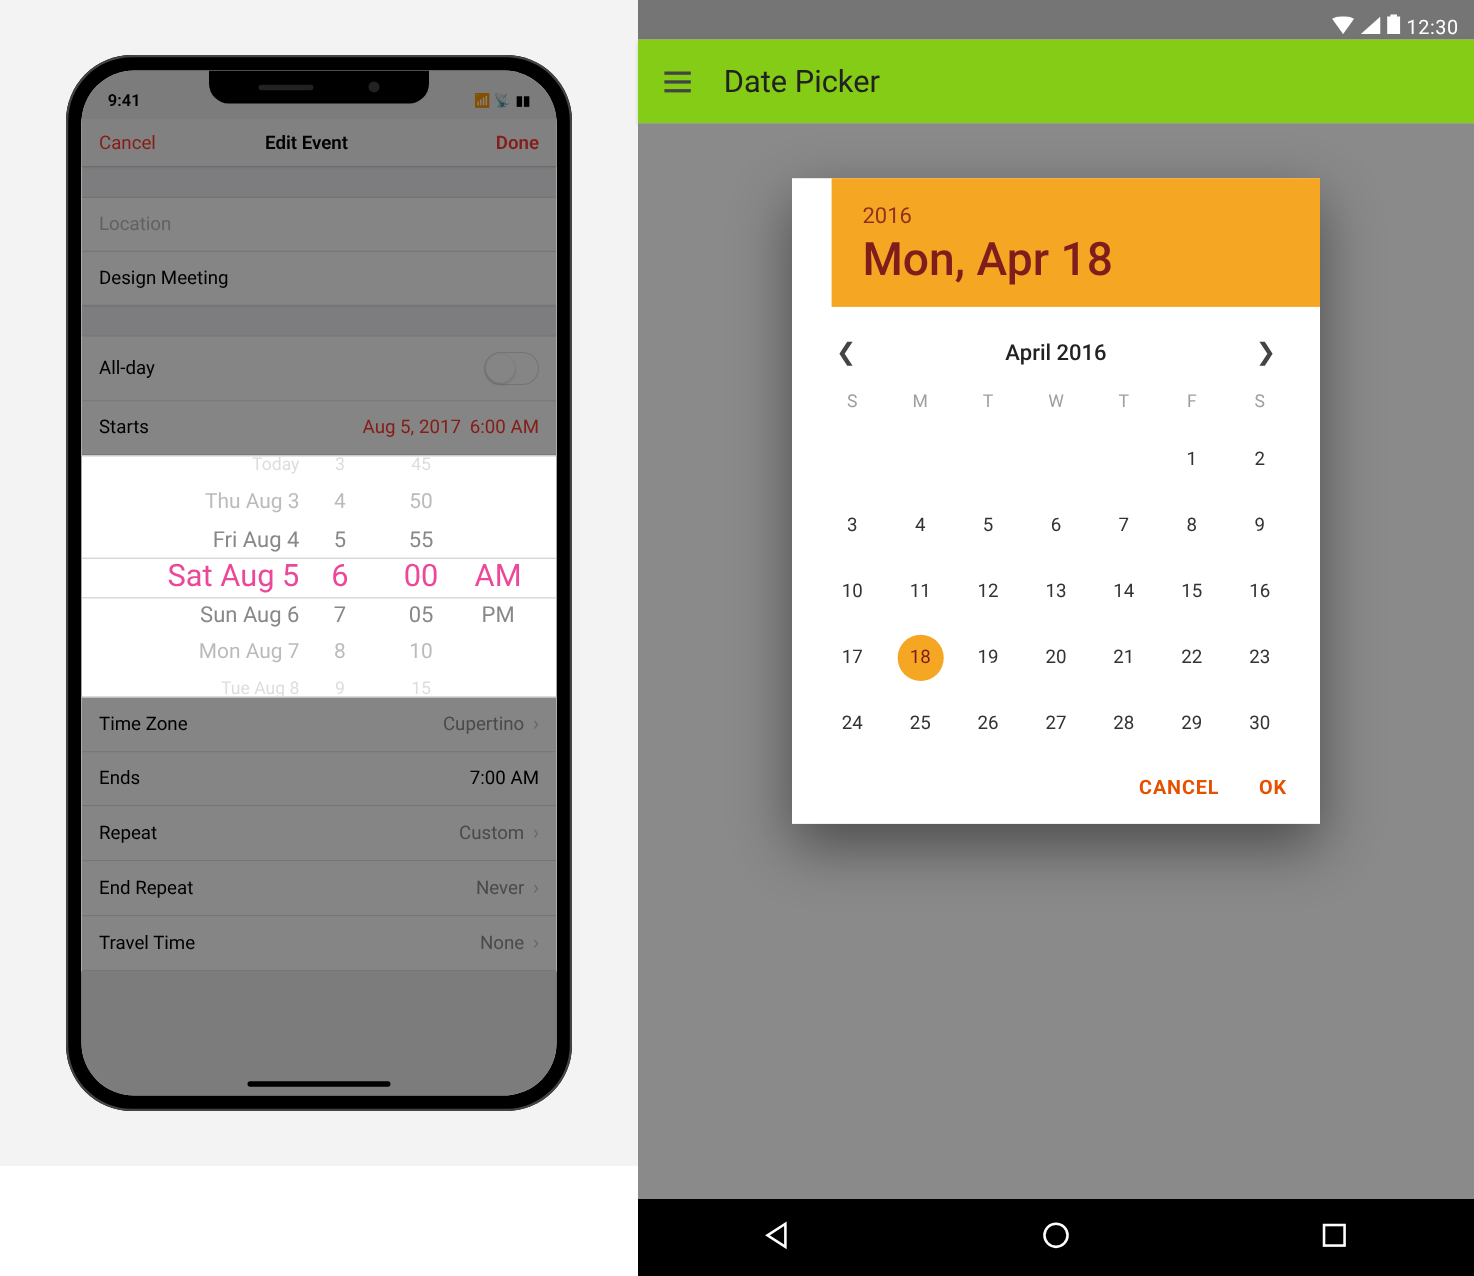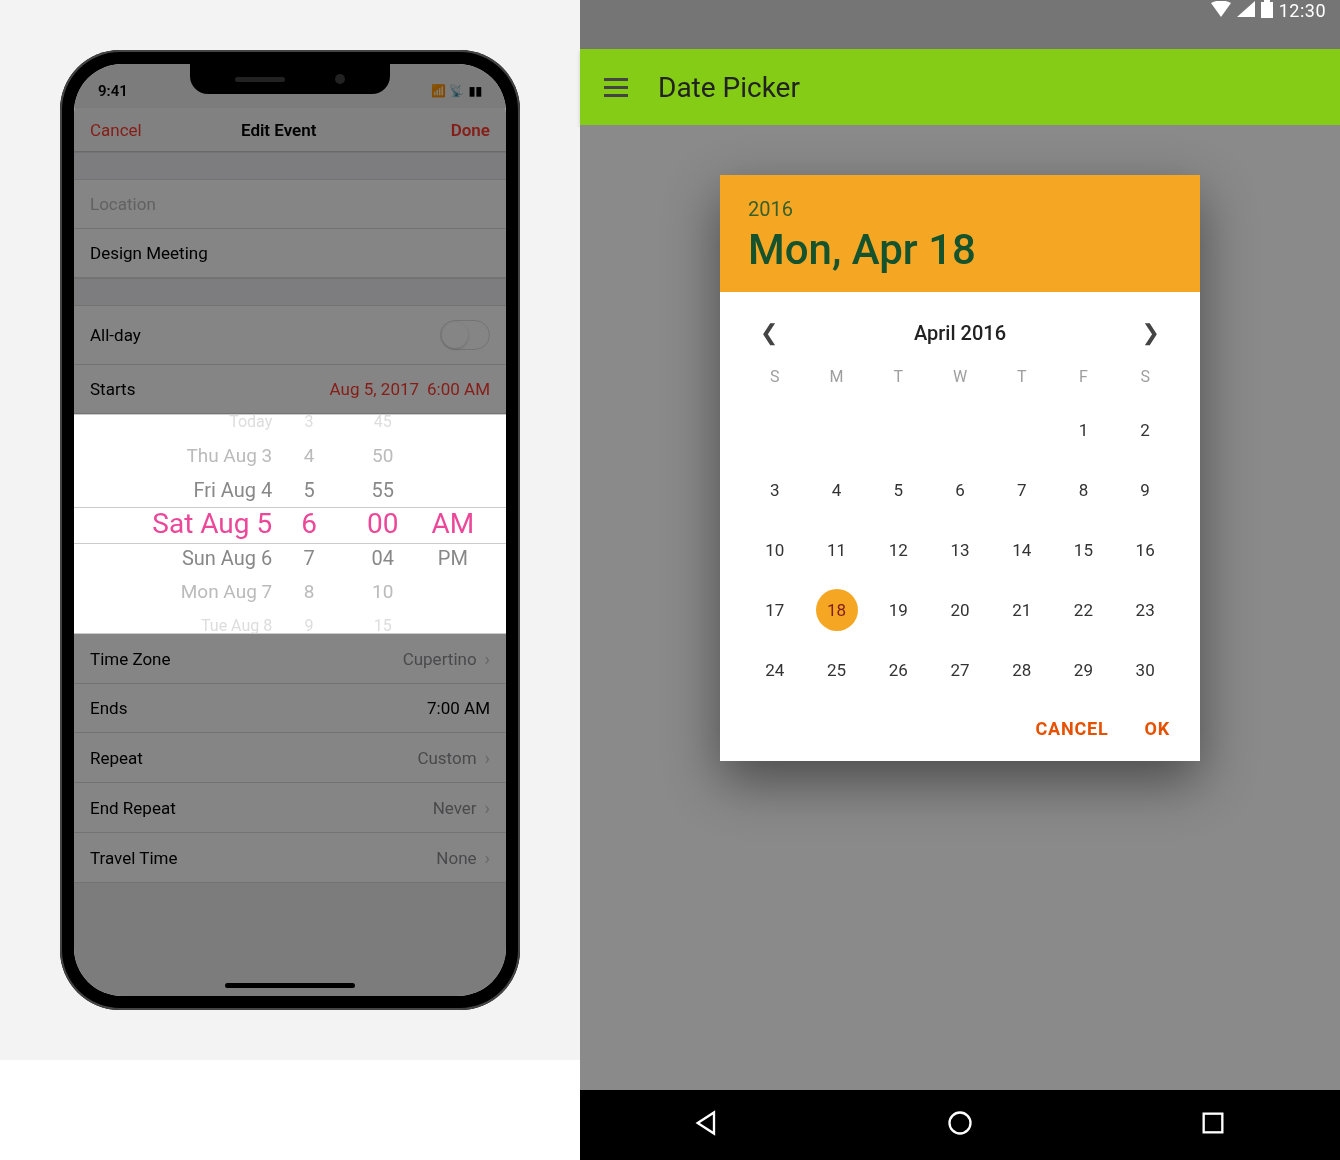--- a/index.html
+++ b/index.html
@@ -142,22 +142,22 @@
     height: 1160px;
     background:#fff;
     position:relative;
   }
   .android-screen{
     position:absolute; inset:0;
     background:#eee;
     display:flex; flex-direction:column;
   }
   .android-status{
-    height:49px; background:#757575; color:#fff;
-    display:flex; justify-content:flex-end; align-items:flex-start;
+    height:36px; background:#757575; color:#fff;
+    display:flex; justify-content:flex-end; align-items:flex-end;
     padding:0 14px; gap:6px; font-size:18px; letter-spacing:0.5px;
   }
   .android-appbar{
     height:76px; background:#84cc16; display:flex; align-items:center;
     padding:0 24px; gap:30px; font-size:28px; color:#222;
     box-shadow: 0 2px 4px rgba(0,0,0,0.15);
   }
   .hamburger{ display:flex; flex-direction:column; gap:5px;}
   .hamburger span{ width:24px; height:3px; background:#444;}
   .android-body{
@@ -167,21 +167,21 @@
   }
   
   .android-scrim{
     position:absolute; inset:0; background:rgba(0,0,0,0.42);
   }
   .md-dialog{
     position:relative; width:480px; background:#fff;
     box-shadow:0 20px 50px rgba(0,0,0,0.45);
     display:flex; flex-direction:column;
   }
-  .md-header{ background:#f5a623; color:#14532d; padding:22px 28px 18px;}
+  .md-header{ background:#f5a623; color:#7f1d1d; padding:22px 28px 18px;margin-left:36px;}
   .md-year{ font-size:20px; opacity:0.85;}
   .md-date{ font-size:42px; font-weight:500; margin-top:4px;}
   .md-cal{ padding:18px 24px 0; }
   .md-monthrow{ display:flex; justify-content:space-between; align-items:center; padding:6px 8px 18px;}
   .md-monthrow .m{ font-size:20px; font-weight:500; color:#222;}
   .md-arrow{ font-size:22px; color:#444; padding:4px 8px; cursor:pointer;}
   .md-grid{ display:grid; grid-template-columns:repeat(7,1fr); text-align:center; row-gap:16px;}
   .md-dow{ color:#9e9e9e; font-size:16px; padding-bottom:6px;}
   .md-day{ font-size:17px; color:#333; height:44px; display:flex; align-items:center; justify-content:center;}
   .md-day.blank{ visibility:hidden;}
@@ -268,21 +268,21 @@
               <div class="wheel-item ">8</div>
               <div class="wheel-item far">9</div>
             </div>
           </div>
         <div class="wheel-col">
             <div class="wheel-items">
               <div class="wheel-item far">45</div>
               <div class="wheel-item ">50</div>
               <div class="wheel-item near">55</div>
               <div class="wheel-item sel">00</div>
-              <div class="wheel-item near">04</div>
+              <div class="wheel-item near">05</div>
               <div class="wheel-item ">10</div>
               <div class="wheel-item far">15</div>
             </div>
           </div>
         <div class="wheel-col ampm">
             <div class="wheel-items">
               <div class="wheel-item far"></div>
               <div class="wheel-item "></div>
               <div class="wheel-item near"></div>
               <div class="wheel-item sel">AM</div>

